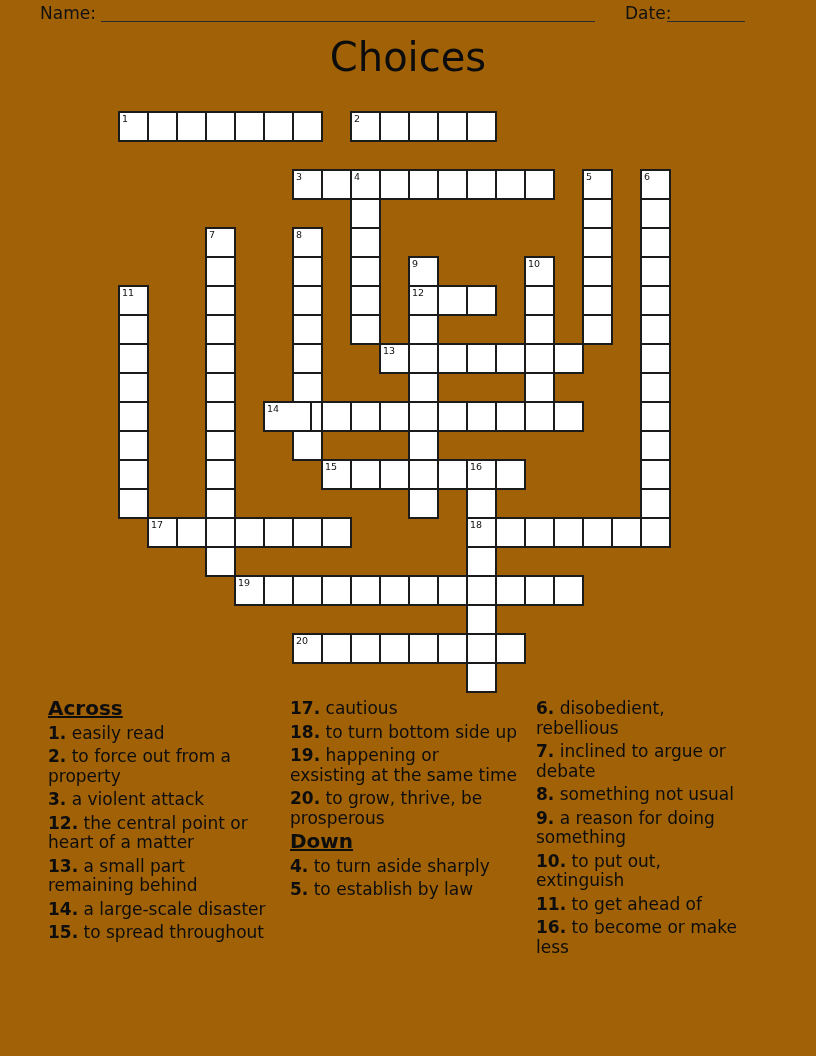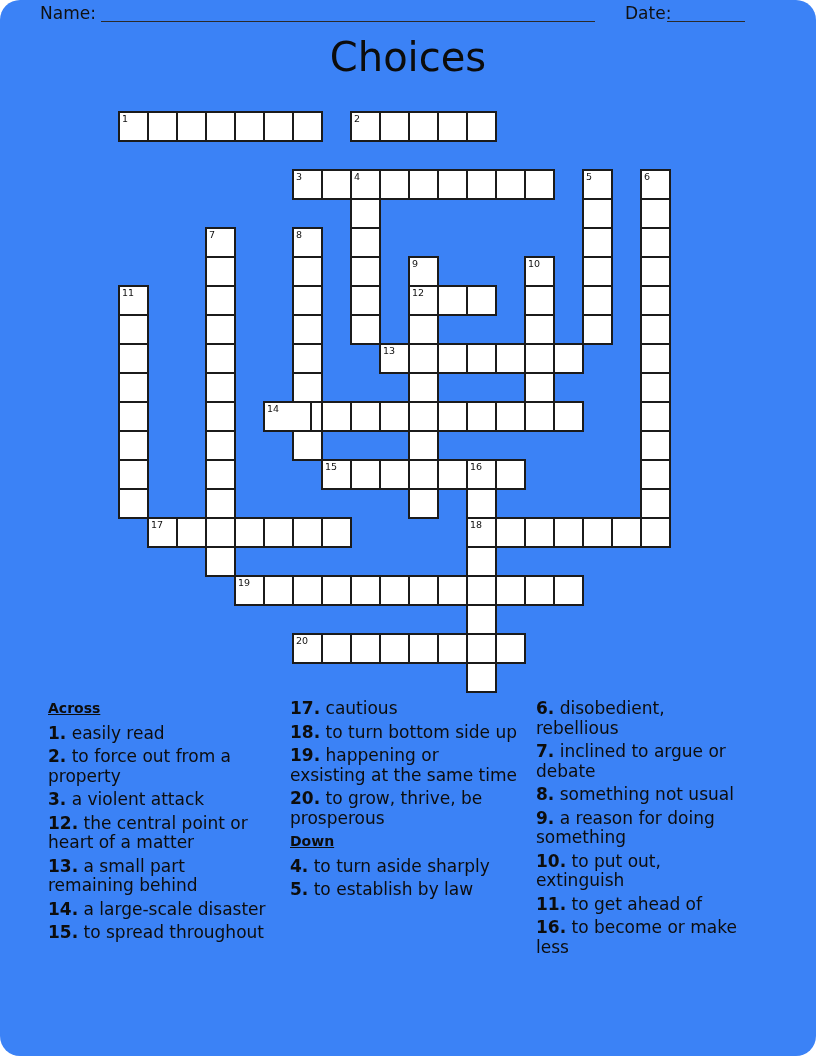--- a/index.html
+++ b/index.html
@@ -1,38 +1,38 @@
 <!DOCTYPE html>
 <html><head>
 <meta charset="utf-8">
 <style>
   html,body{margin:0;padding:0;background:#fff;}
-  .page{position:relative;width:816px;height:1056px;background:#3b82f6;
-        font-family:"DejaVu Sans",sans-serif;color:#000;overflow:hidden;border-radius:20px;}
+  .page{position:relative;width:816px;height:1056px;background:#a16207;
+        font-family:"DejaVu Sans",sans-serif;color:#000;overflow:hidden;}
 
   
   .hdr-label{position:absolute;top:3px;font-size:17px;color:#111;}
   .writing-line{position:absolute;top:21px;height:0;border-bottom:1.6px solid #2a2a2a;}
 
   
   .title{position:absolute;top:34px;left:0;width:100%;text-align:center;
          font-size:40px;font-weight:500;color:#0c0c0c;}
 
   
   .grid{position:absolute;left:118px;top:111px;}
   .cell{position:absolute;width:31px;height:31px;box-sizing:border-box;
         border:2px solid #1b1b1b;background:#fff;}
   .cell .n{position:absolute;top:0px;left:2px;font-size:9.5px;line-height:11px;
            color:#111;font-weight:400;}
 
   
   .clues{position:absolute;top:699px;left:0;width:100%;font-size:17px;
          line-height:19.5px;color:#0d0d0d;}
   .clue-col{position:absolute;top:0;}
-  .clue-head{font-weight:bold;text-decoration:underline;font-size:14px;
+  .clue-head{font-weight:bold;text-decoration:underline;font-size:20px;
              margin-bottom:5px;}
   .clue{margin-bottom:4px;}
   .clue b{font-weight:bold;}
 </style>
 </head>
 <body>
 
 <div class="page">
 
   <span class="hdr-label" style="left:40px">Name:</span>

